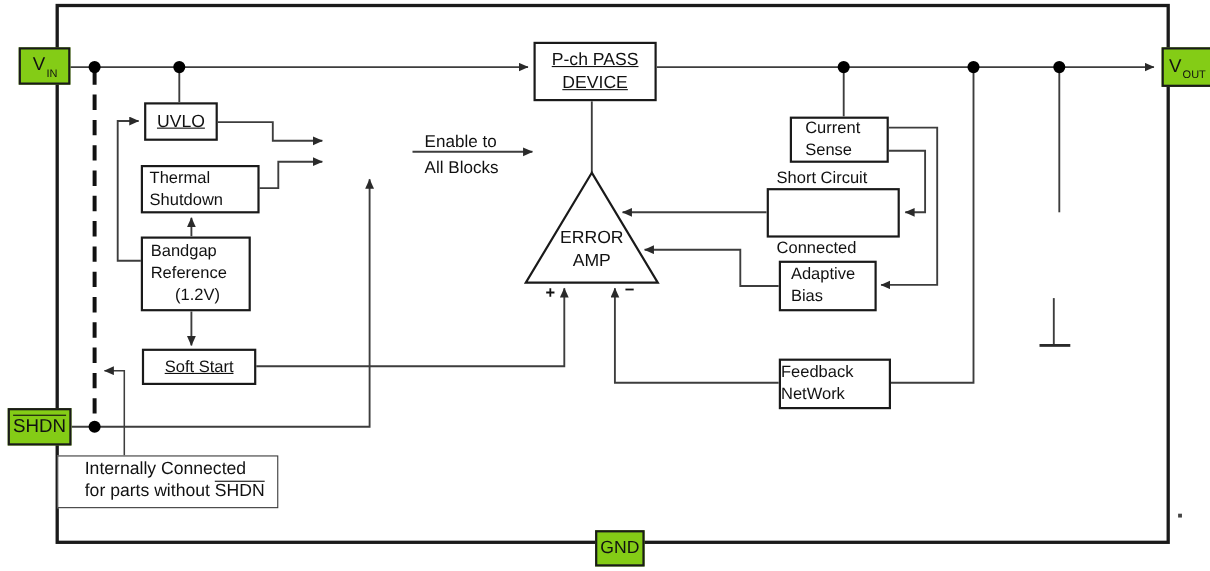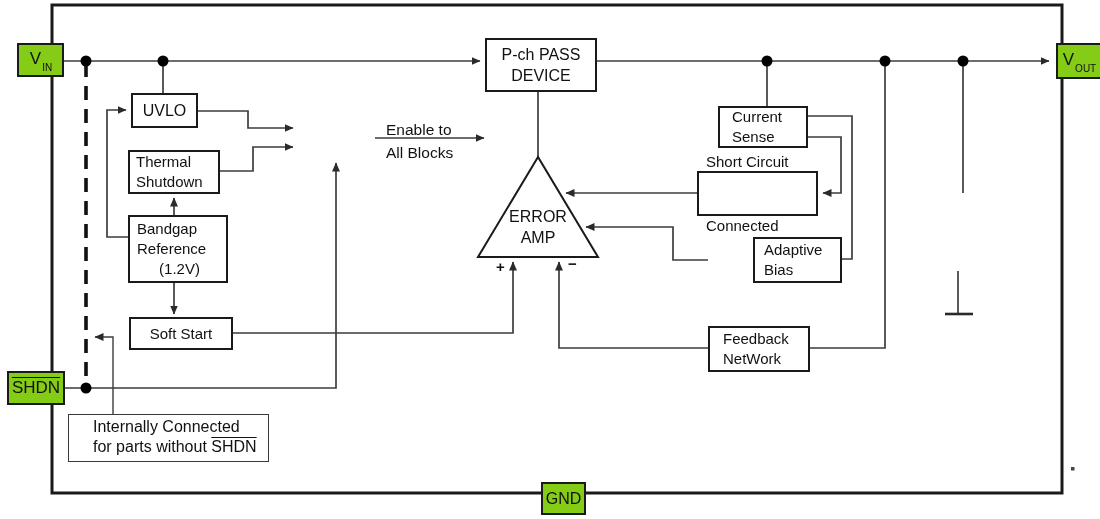--- a/index.html
+++ b/index.html
@@ -6,21 +6,21 @@
   #canvas{
     position:relative;width:1100px;height:519px;background:#ffffff;
     font-family:"Liberation Sans",sans-serif;color:#111;overflow:hidden;
   }
   #wires{position:absolute;left:0;top:0;width:1100px;height:519px;}
   .block{
     position:absolute;background:#fff;border:2px solid #1a1a1a;
     display:flex;flex-direction:column;justify-content:center;
     font-size:15px;line-height:1.32;box-sizing:border-box;
   }
-  .center{align-items:center;text-align:center;}
+  .center{align-items:center;text-align:center;text-decoration:underline;}
   .leftal{align-items:flex-start;text-align:left;}
   .pin{
     position:absolute;background:#84cc16;border:2px solid #1a1a1a;
     display:flex;align-items:center;justify-content:center;
     font-size:17px;box-sizing:border-box;
   }
   .pin sub{font-size:10px;position:relative;top:2px;left:1px;}
   .ovl{text-decoration:overline;}
   .floatlbl{position:absolute;font-size:15px;line-height:1.3;}
   .notebox{
@@ -122,21 +122,21 @@
   </div>
 
   <div class="pin" style="left:541px;top:482px;width:45px;height:33px;font-size:16px;">
     <span>GND</span>
   </div>
 
   <div class="block center" style="left:131px;top:93px;width:67px;height:35px;font-size:16px;">
     <div>UVLO</div>
   </div>
 
-  <div class="block leftal" style="left:128px;top:150px;width:92px;height:44px;padding-left:6px;">
+  <div class="block leftal" style="left:128px;top:150px;width:108px;height:44px;padding-left:6px;">
     <div>Thermal</div>
     <div>Shutdown</div>
   </div>
 
   <div class="block leftal" style="left:128px;top:215px;width:100px;height:68px;padding-left:7px;">
     <div>Bandgap</div>
     <div>Reference</div>
     <div style="align-self:center;margin-left:-4px;">(1.2V)</div>
   </div>
 
@@ -153,41 +153,41 @@
   <div class="block leftal" style="left:718px;top:106px;width:90px;height:42px;padding-left:12px;">
     <div>Current</div>
     <div>Sense</div>
   </div>
 
   <div class="block leftal" style="left:697px;top:171px;width:121px;height:45px;padding-left:7px;gap:44px;">
     <div>Short Circuit</div>
     <div>Connected</div>
   </div>
 
-  <div class="block leftal" style="left:708px;top:237px;width:89px;height:46px;padding-left:9px;margin-left:45px;">
+  <div class="block leftal" style="left:708px;top:237px;width:89px;height:46px;padding-left:9px;">
     <div>Adaptive</div>
     <div>Bias</div>
   </div>
 
-  <div class="block leftal" style="left:708px;top:326px;width:102px;height:46px;padding-left:13px;">
+  <div class="block leftal" style="left:708px;top:326px;width:102px;height:46px;">
     <div>Feedback</div>
     <div>NetWork</div>
   </div>
 
 
   <div class="floatlbl" style="left:493px;top:207px;width:90px;text-align:center;font-size:16px;line-height:1.3;">
     <div>ERROR</div>
     <div>AMP</div>
   </div>
   <div class="opsign" style="left:496px;top:258px;">+</div>
   <div class="opsign" style="left:568px;top:255px;">−</div>
 
   <div class="floatlbl" style="left:386px;top:120px;width:90px;font-size:15.5px;line-height:1.28;">
     <div style="border-bottom:0;">Enable to</div>
     <div style="margin-top:3px;">All Blocks</div>
   </div>
 
-  <div class="notebox" style="left:68px;top:414px;width:201px;height:48px;padding-left:24px;">
+  <div class="notebox" style="left:52px;top:414px;width:201px;height:48px;padding-left:24px;">
     <div>Internally Connected</div>
     <div><span>for parts without </span><span class="ovl">SHDN</span></div>
   </div>
 
 </div>
 
 </body></html>

